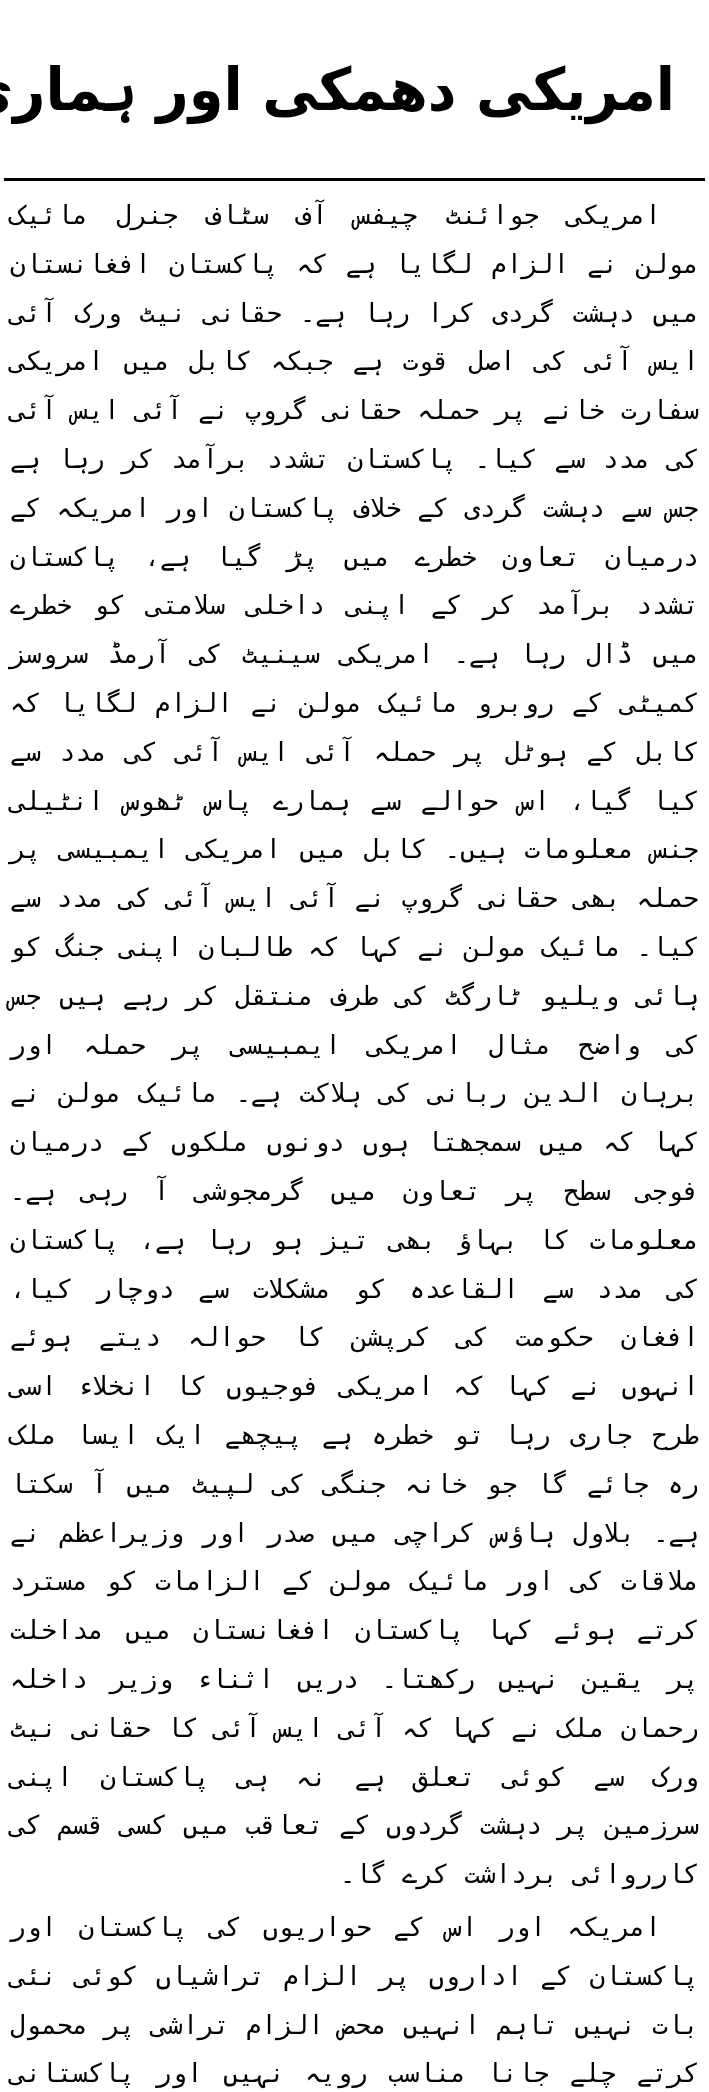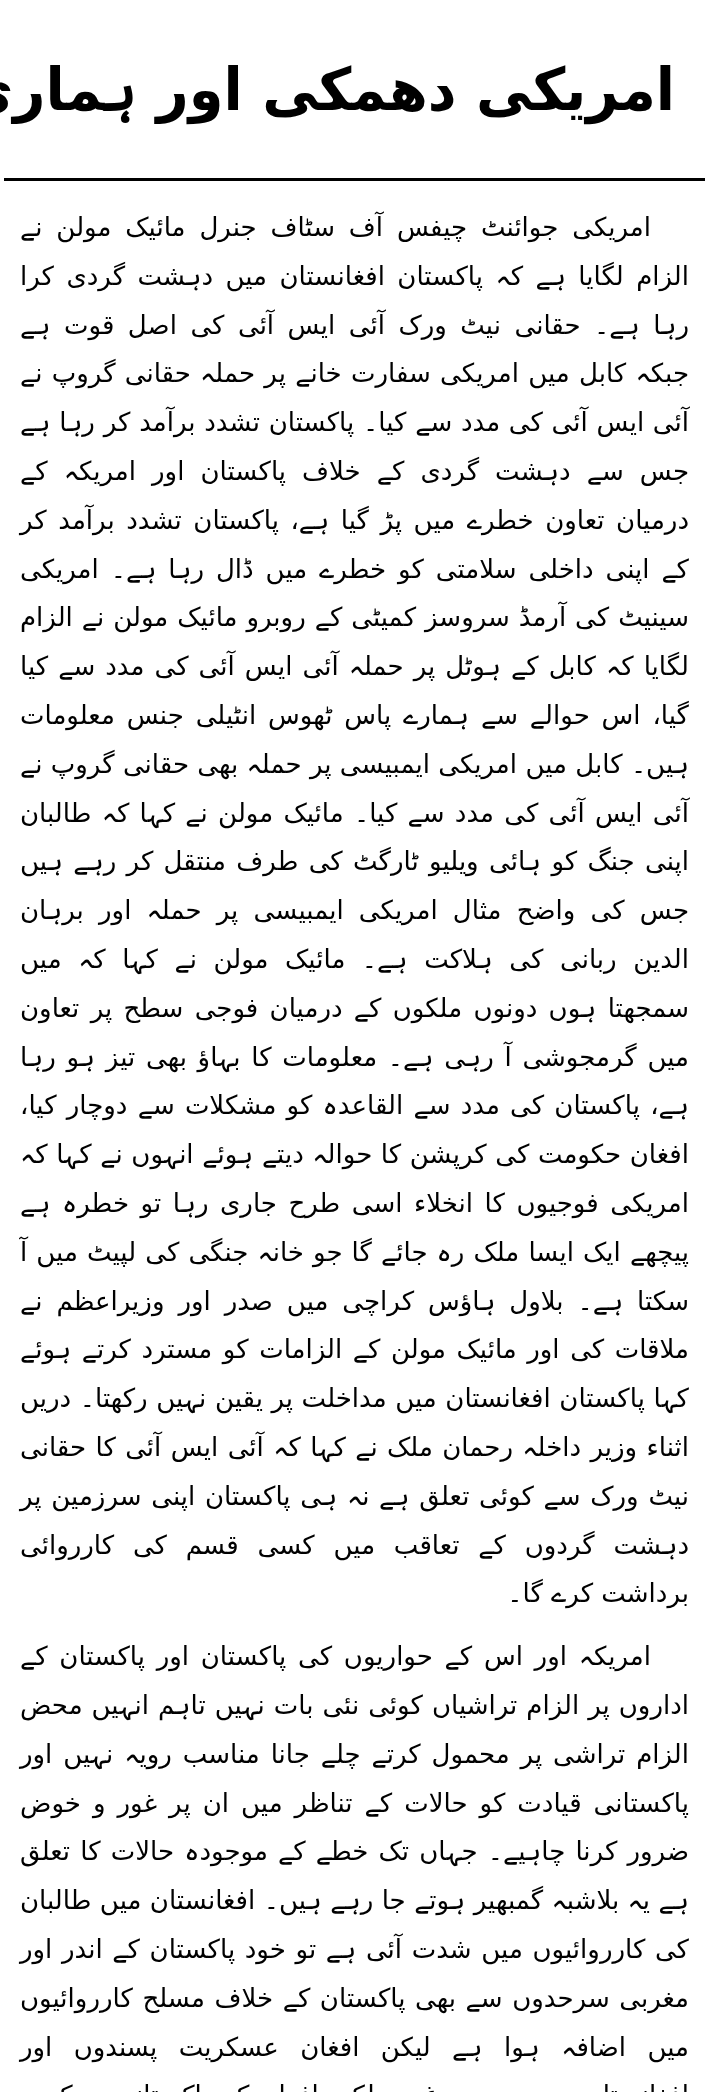--- a/index.html
+++ b/index.html
@@ -44,22 +44,23 @@
   .article-body {
     direction: rtl;
     text-align: justify;
     text-justify: inter-word;
     font-size: 26px;
     line-height: 48.8px;
     color: #000000;
     padding: 2px 2px 0 2px;
   }
   .article-body p {
-    margin: 14px;
+    margin: 4px;
     text-indent: 38px;
+    font-family: Liberation Mono, monospace;
   }
 </style>
 </head>
 <body>
 
 <div class="page">
 
   <header class="article-header">
     <h1 class="article-title">امریکی دھمکی اور ہماری ذمہ داریاں</h1>
   </header>

